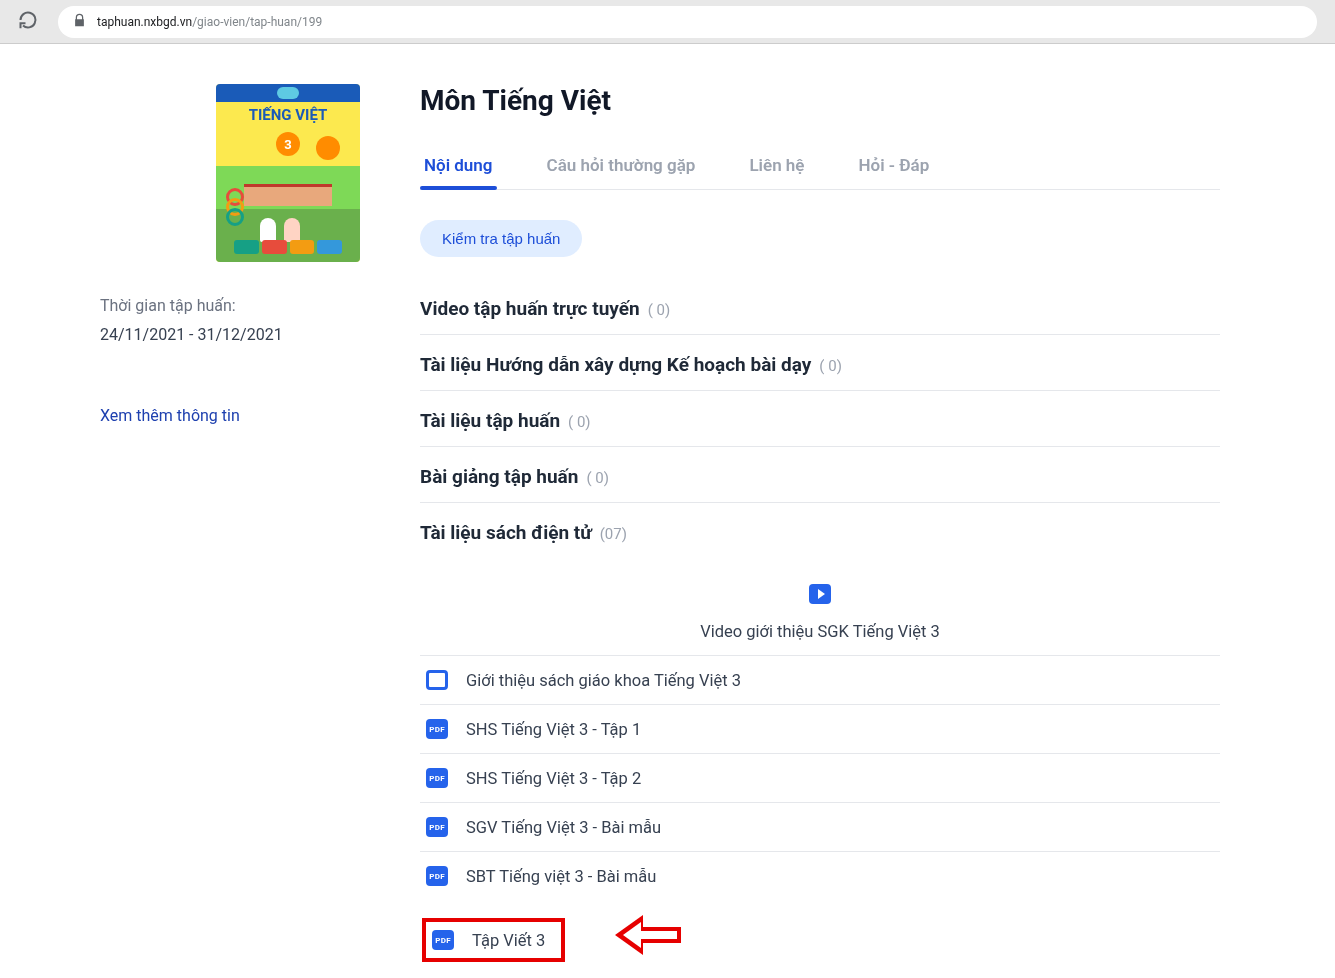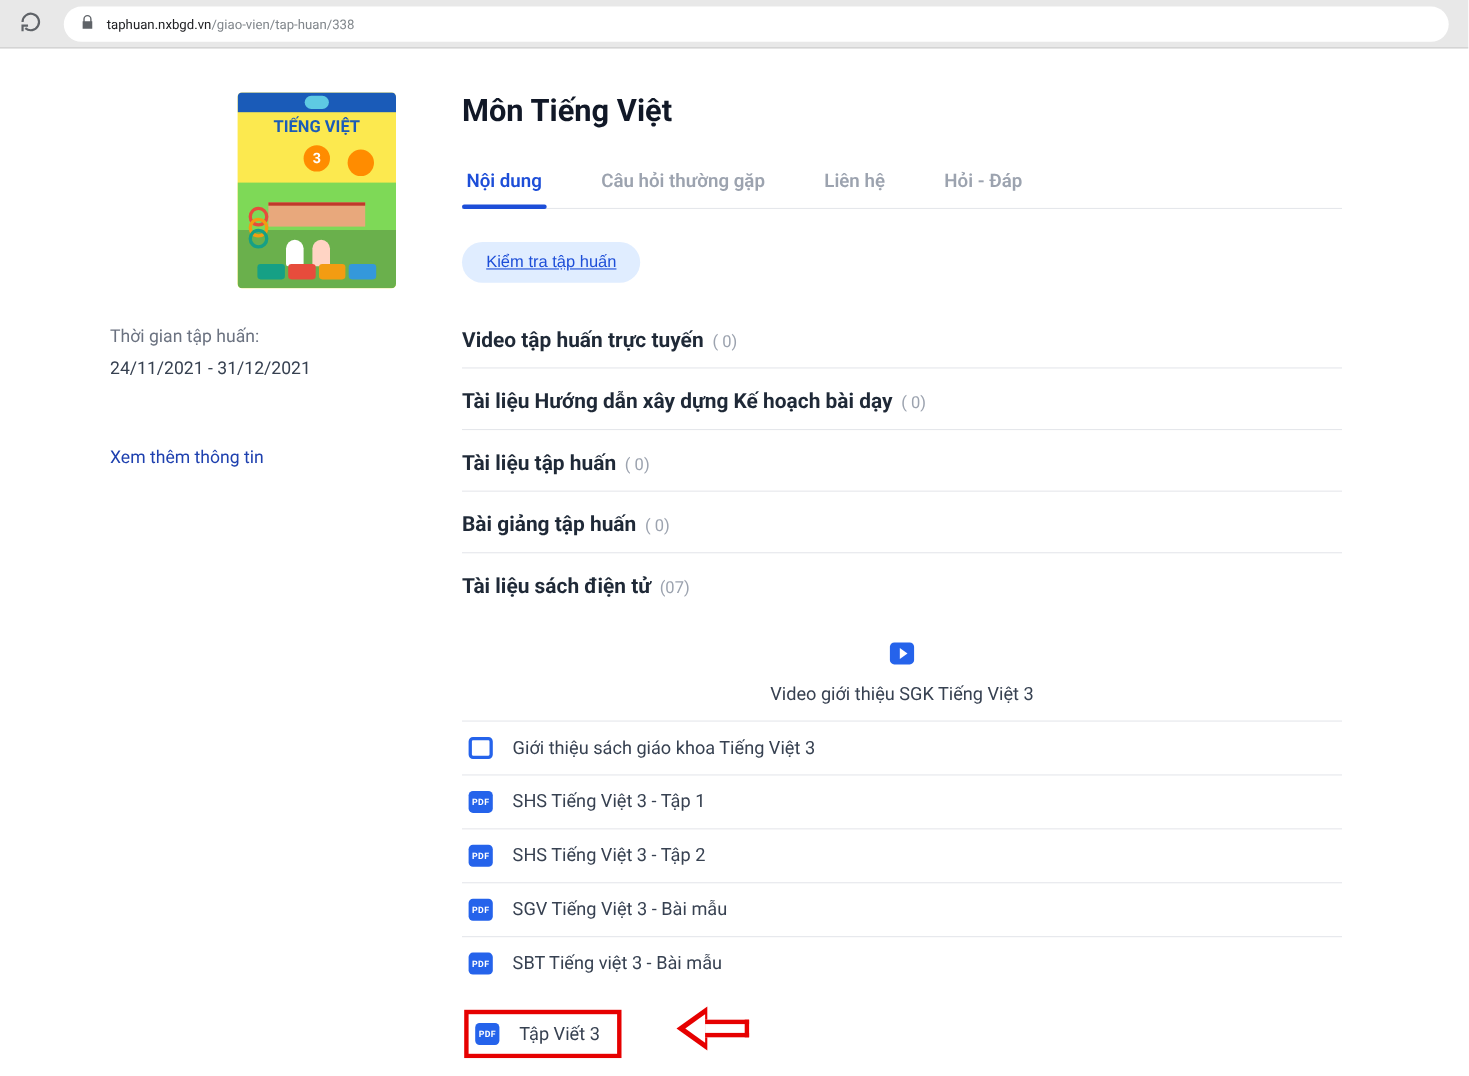--- a/index.html
+++ b/index.html
@@ -112,21 +112,21 @@
       color:#9ca3af;
       cursor:pointer;
       position:relative;
     }
     .tab.active { color:#1d4ed8; }
     .tab.active::after {
       content:""; position:absolute; bottom:-1px; left:0; right:0; height:4px; background:#1d4ed8; border-radius:2px;
     }
     .check-btn {
       background:#e0edff; color:#1d4ed8; border:none; border-radius:20px;
-      padding:10px 22px; font-size:15px; font-weight:500; margin-bottom:22px;text-decoration:underline;
+      padding:10px 22px; font-size:15px; font-weight:500; margin-bottom:22px;
     }
     .section-row {
       border-bottom:1px solid #e5e7eb;
       padding:18px 0 14px 0;
     }
     .section-title {
       font-size:19px; font-weight:700; color:#1f2937;
     }
     .section-count {
       font-size:15px; color:#9ca3af; font-weight:400; margin-left:4px;
@@ -192,21 +192,21 @@
         <path d="M3 22v-6h6"></path>
       </svg>
   </span>
   <div class="url-pill">
     <span class="lock">
       <svg width="15" height="15" viewBox="0 0 24 24" fill="currentColor">
           <path d="M6 10V7a6 6 0 1 1 12 0v3h1v11H5V10h1zm2 0h8V7a4 4 0 1 0-8 0v3z"></path>
         </svg>
     </span>
     <span class="url-text">taphuan.nxbgd.vn</span>
-      <span class="url-path">/giao-vien/tap-huan/338</span>
+      <span class="url-path">/giao-vien/tap-huan/199</span>
   </div>
 </div>
 
 <div class="main">
   <div class="sidebar">
     <div class="book-cover">
       <div class="cover-top">
           <div class="cover-logo"></div>
         </div>
       <div class="cover-title">TIẾNG VIỆT</div>

